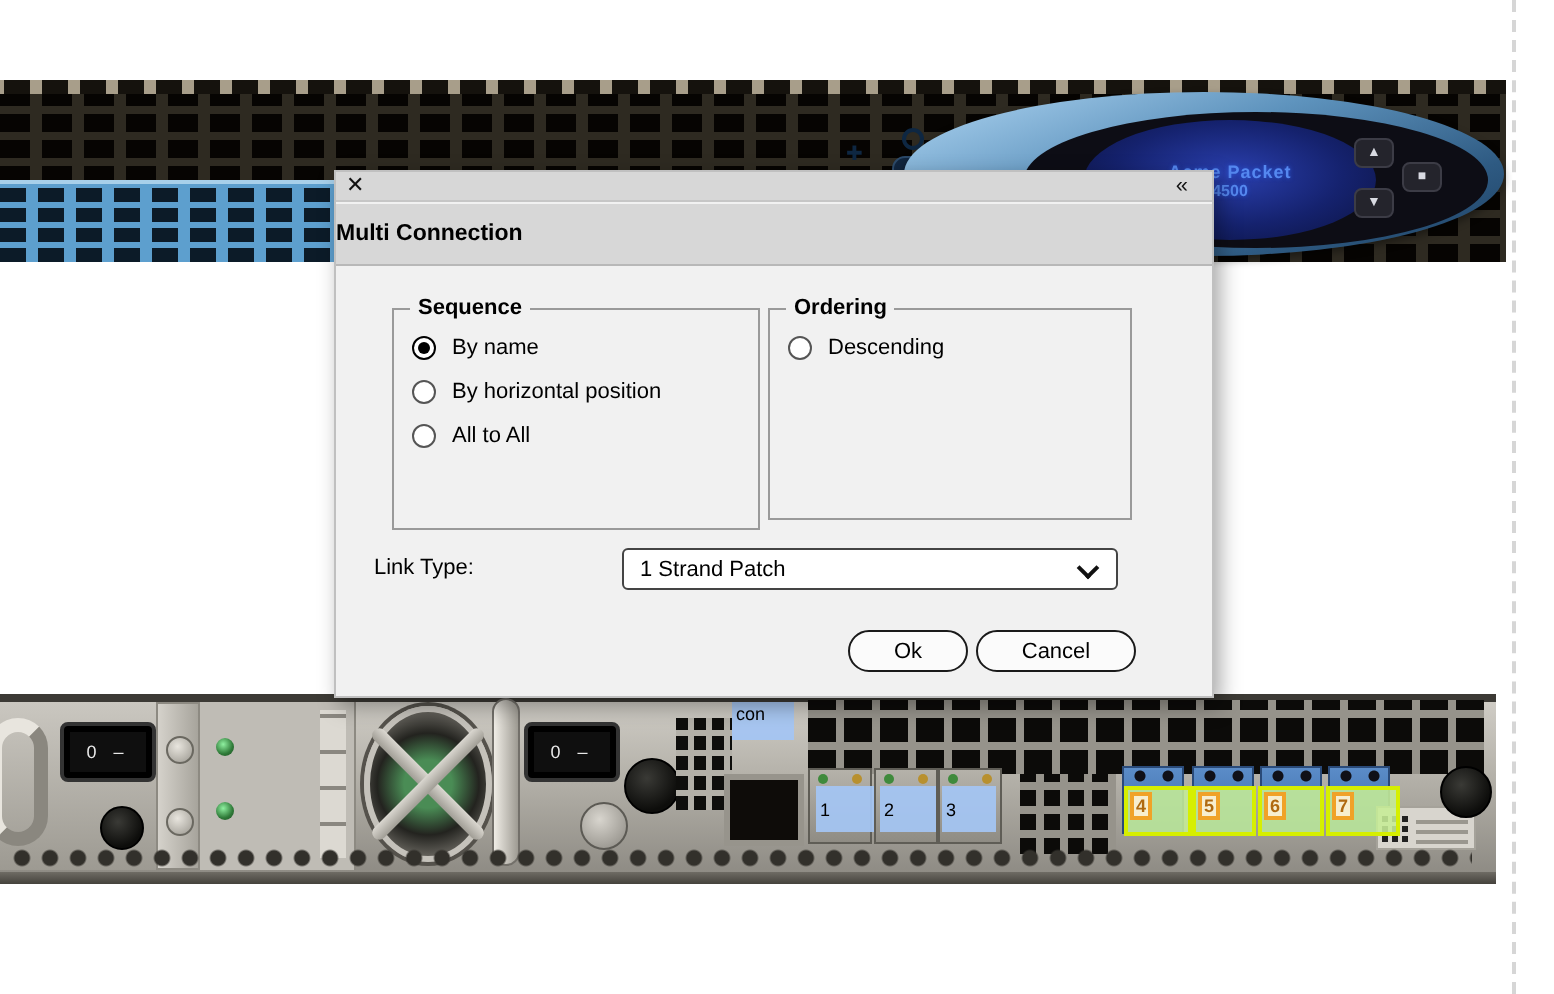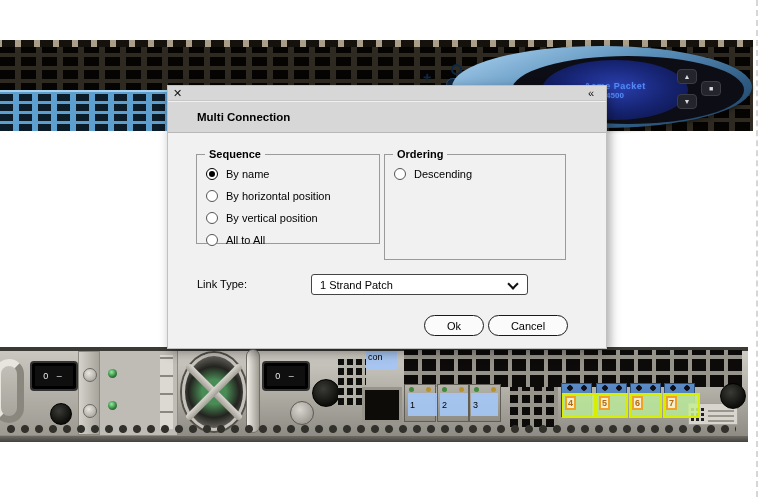--- a/index.html
+++ b/index.html
@@ -148,34 +148,34 @@
 
   
   .dialog { position:absolute; left:167px; top:85px; width:440px; height:264px; z-index:10;
     background:#f1f1f1; border:1px solid #c0c0c0; box-shadow:3px 4px 10px rgba(0,0,0,0.35);
     font-size:11px; color:#000; }
   .dlg-topbar { position:absolute; left:0; top:0; width:100%; height:15px; background:#d7d7d7;
     border-bottom:1px solid #c6c6c6; }
   .dlg-close { position:absolute; left:5px; top:1px; font-size:11px; line-height:13px; color:#111; cursor:default; }
   .dlg-collapse { position:absolute; right:12px; top:0; font-size:11px; line-height:14px; color:#111; }
   .dlg-titlebar { position:absolute; left:0; top:16px; width:100%; height:31px; background:#d7d7d7;
-    border-bottom:1px solid #b8b8b8; display:flex; align-items:center; padding-left:29px; }
+    border-bottom:1px solid #b8b8b8; display:flex; align-items:center; }
   .dlg-title { font-weight:bold; font-size:11.5px; }
   .fs { position:absolute; border:1px solid #9a9a9a; padding:13px 0 0 9px; }
-  .fs-seq { left:28px; top:68px; width:184px; height:90px; }
+  .fs-seq { left:28px; top:68px; width:184px; height:111px; }
   .fs-ord { left:216px; top:68px; width:182px; height:106px; }
   .fs-legend { position:absolute; top:-7px; left:8px; background:#f1f1f1; padding:0 4px;
     font-weight:bold; font-size:11px; }
   .radio-row { display:flex; align-items:flex-start; height:22px; gap:8px; }
   .radio { width:12px; height:12px; border:1.5px solid #555; border-radius:50%; background:#fff;
     position:relative; flex:0 0 auto; }
   .radio.checked { border-color:#000; }
   .radio.checked::after { content:""; position:absolute; inset:2px; background:#000; border-radius:50%; }
-  .lt-label { position:absolute; left:29px; top:192px; font-size:11px; }
-  .lt-select { position:absolute; left:143px; top:188px; width:217px; height:21px; background:#fff;
+  .lt-label { position:absolute; left:19px; top:192px; font-size:11px; }
+  .lt-select { position:absolute; left:143px; top:188px; width:248px; height:21px; background:#fff;
     border:1px solid #444; border-radius:3px; display:flex; align-items:center; padding-left:8px;
     font-size:11px; }
   .chevron { position:absolute; right:10px; top:5px; width:8px; height:8px;
     border-right:2px solid #111; border-bottom:2px solid #111; transform:rotate(45deg); }
   .pill-btn { position:absolute; top:229px; height:21px; background:#fbfbfb; border:1.5px solid #1a1a1a;
     border-radius:11px; display:flex; align-items:center; justify-content:center; font-size:11px; }
   .btn-ok { left:256px; width:60px; }
   .btn-cancel { left:320px; width:80px; }
 </style>
 </head>
@@ -269,24 +269,20 @@
       <div class="radio-row">
         <span class="radio checked"></span>
         <span>By name</span>
       </div>
       <div class="radio-row">
         <span class="radio"></span>
         <span>By horizontal position</span>
       </div>
       <div class="radio-row">
         <span class="radio"></span>
-        <span>By vertical position</span>
-      </div>
-      <div class="radio-row">
-        <span class="radio"></span>
         <span>All to All</span>
       </div>
     </div>
 
     <div class="fs fs-ord">
       <span class="fs-legend">Ordering</span>
       <div class="radio-row">
         <span class="radio"></span>
         <span>Descending</span>
       </div>

